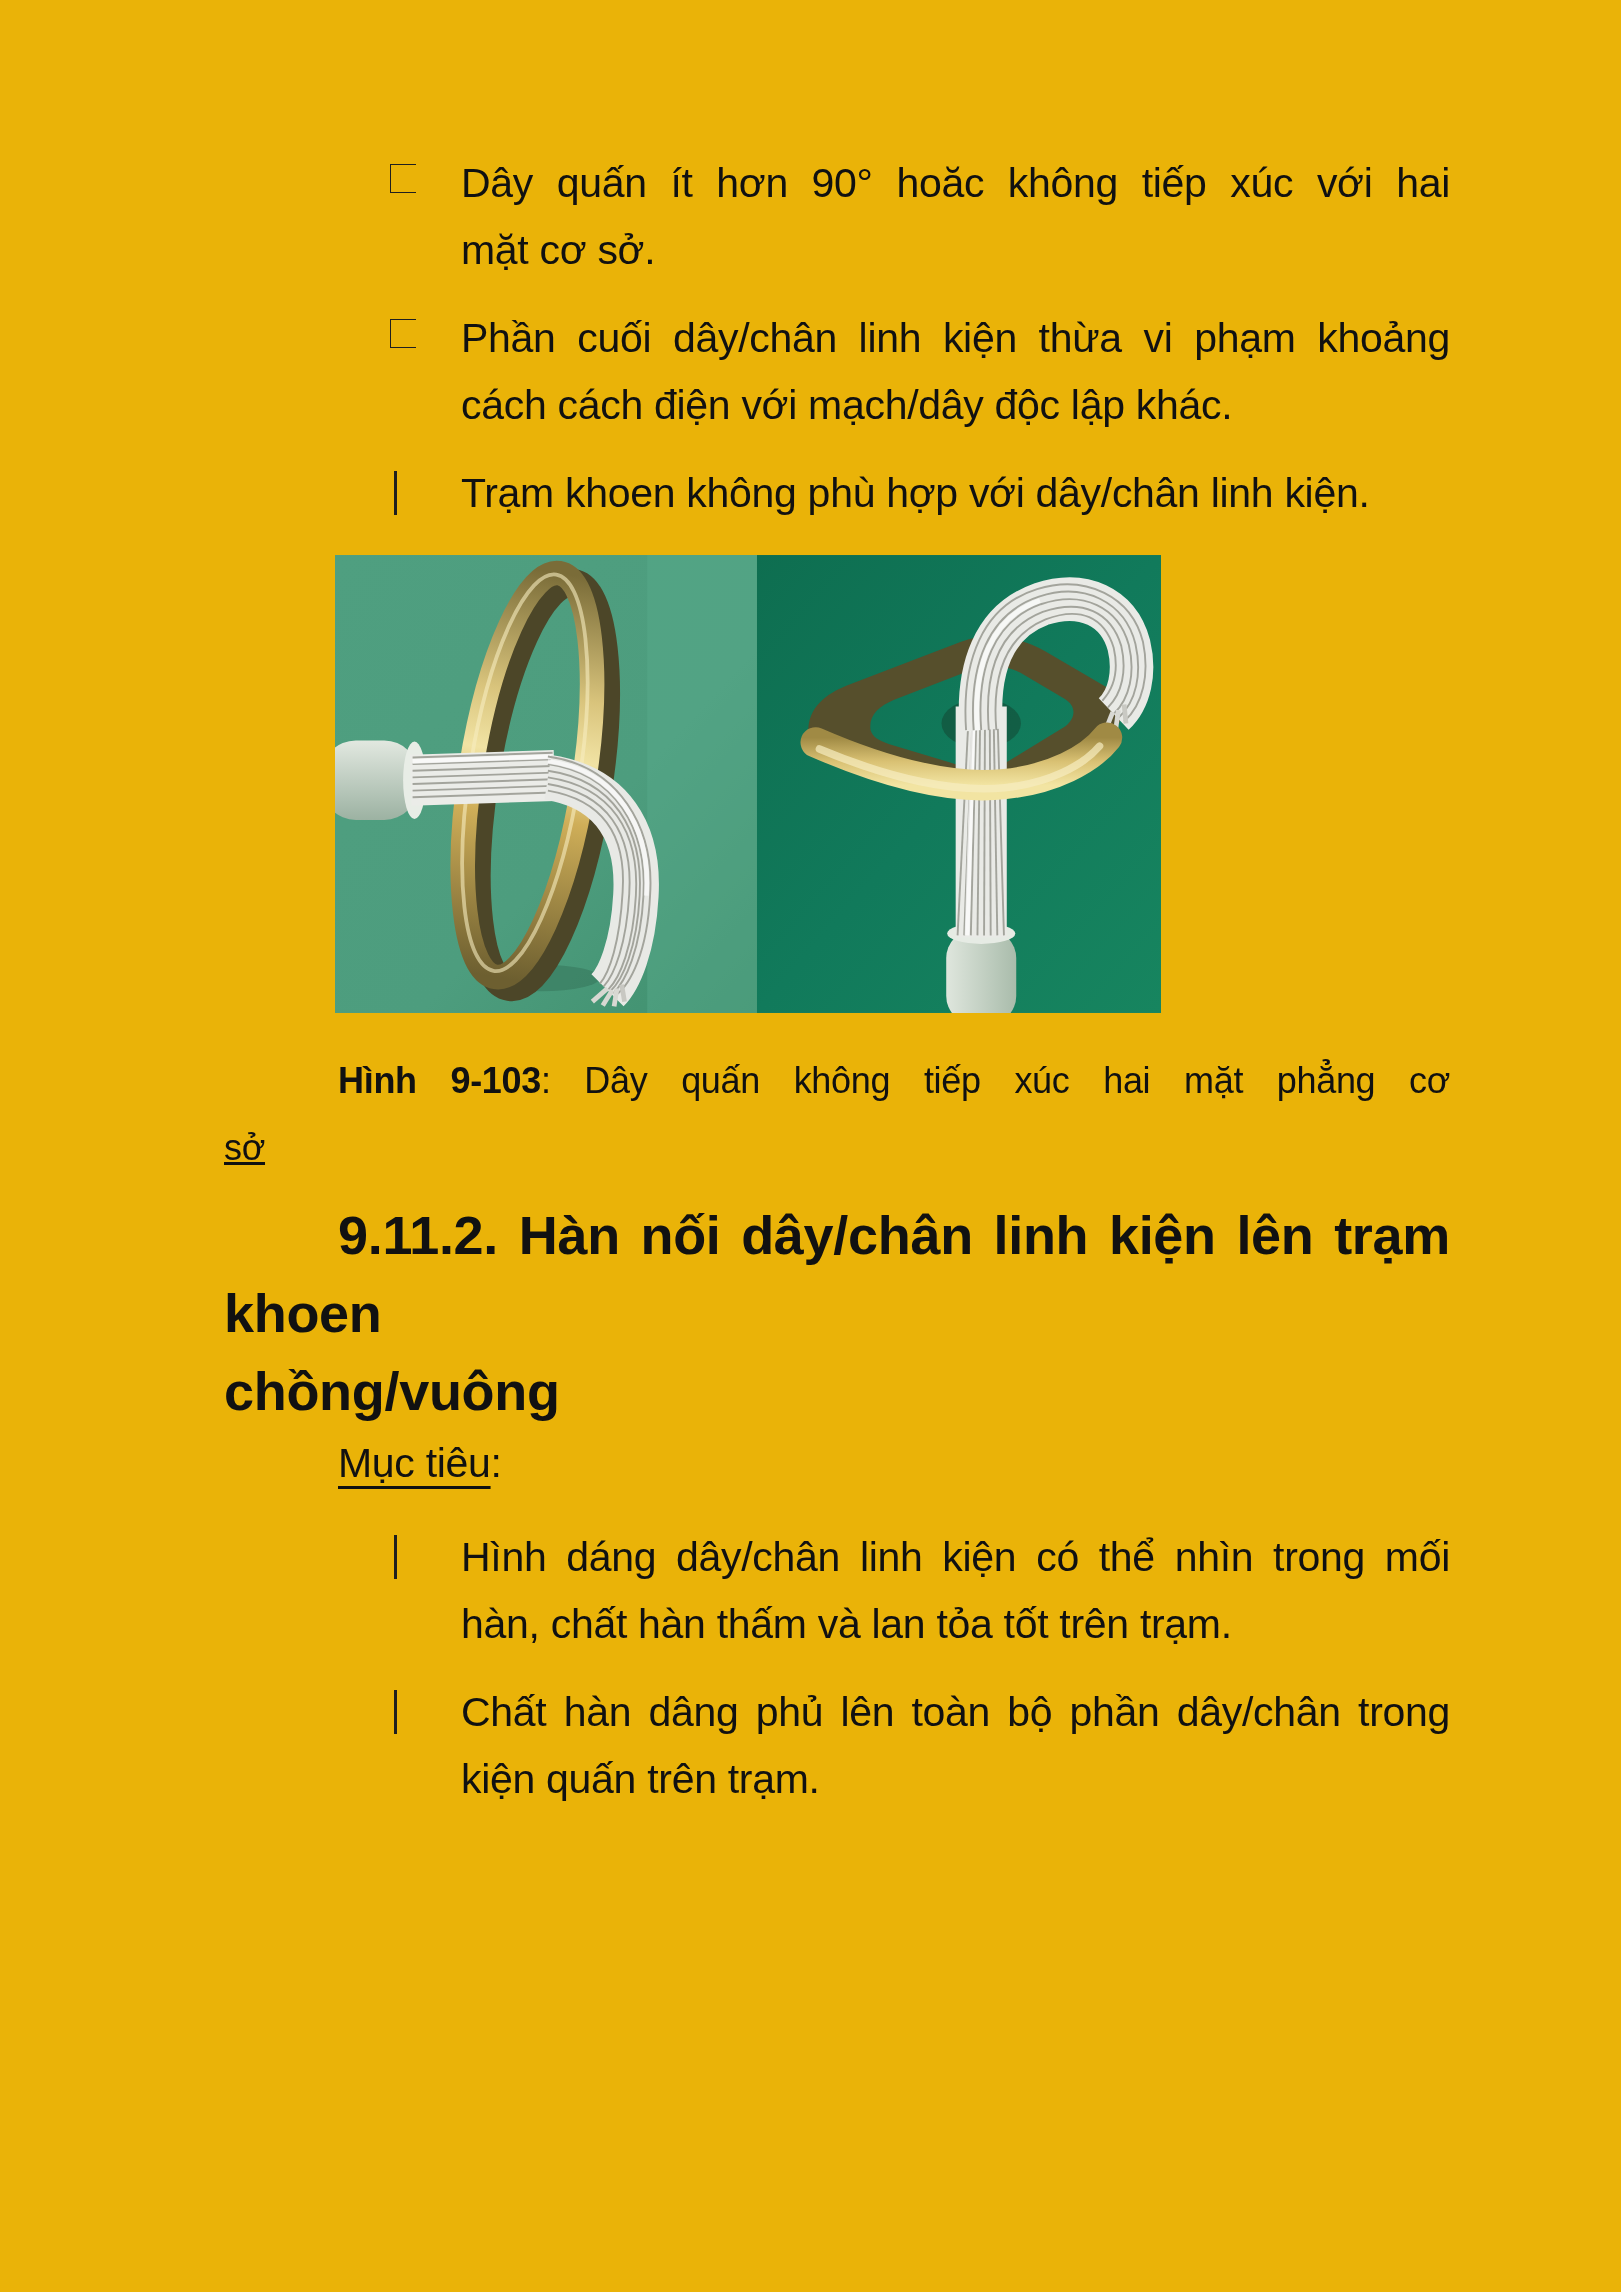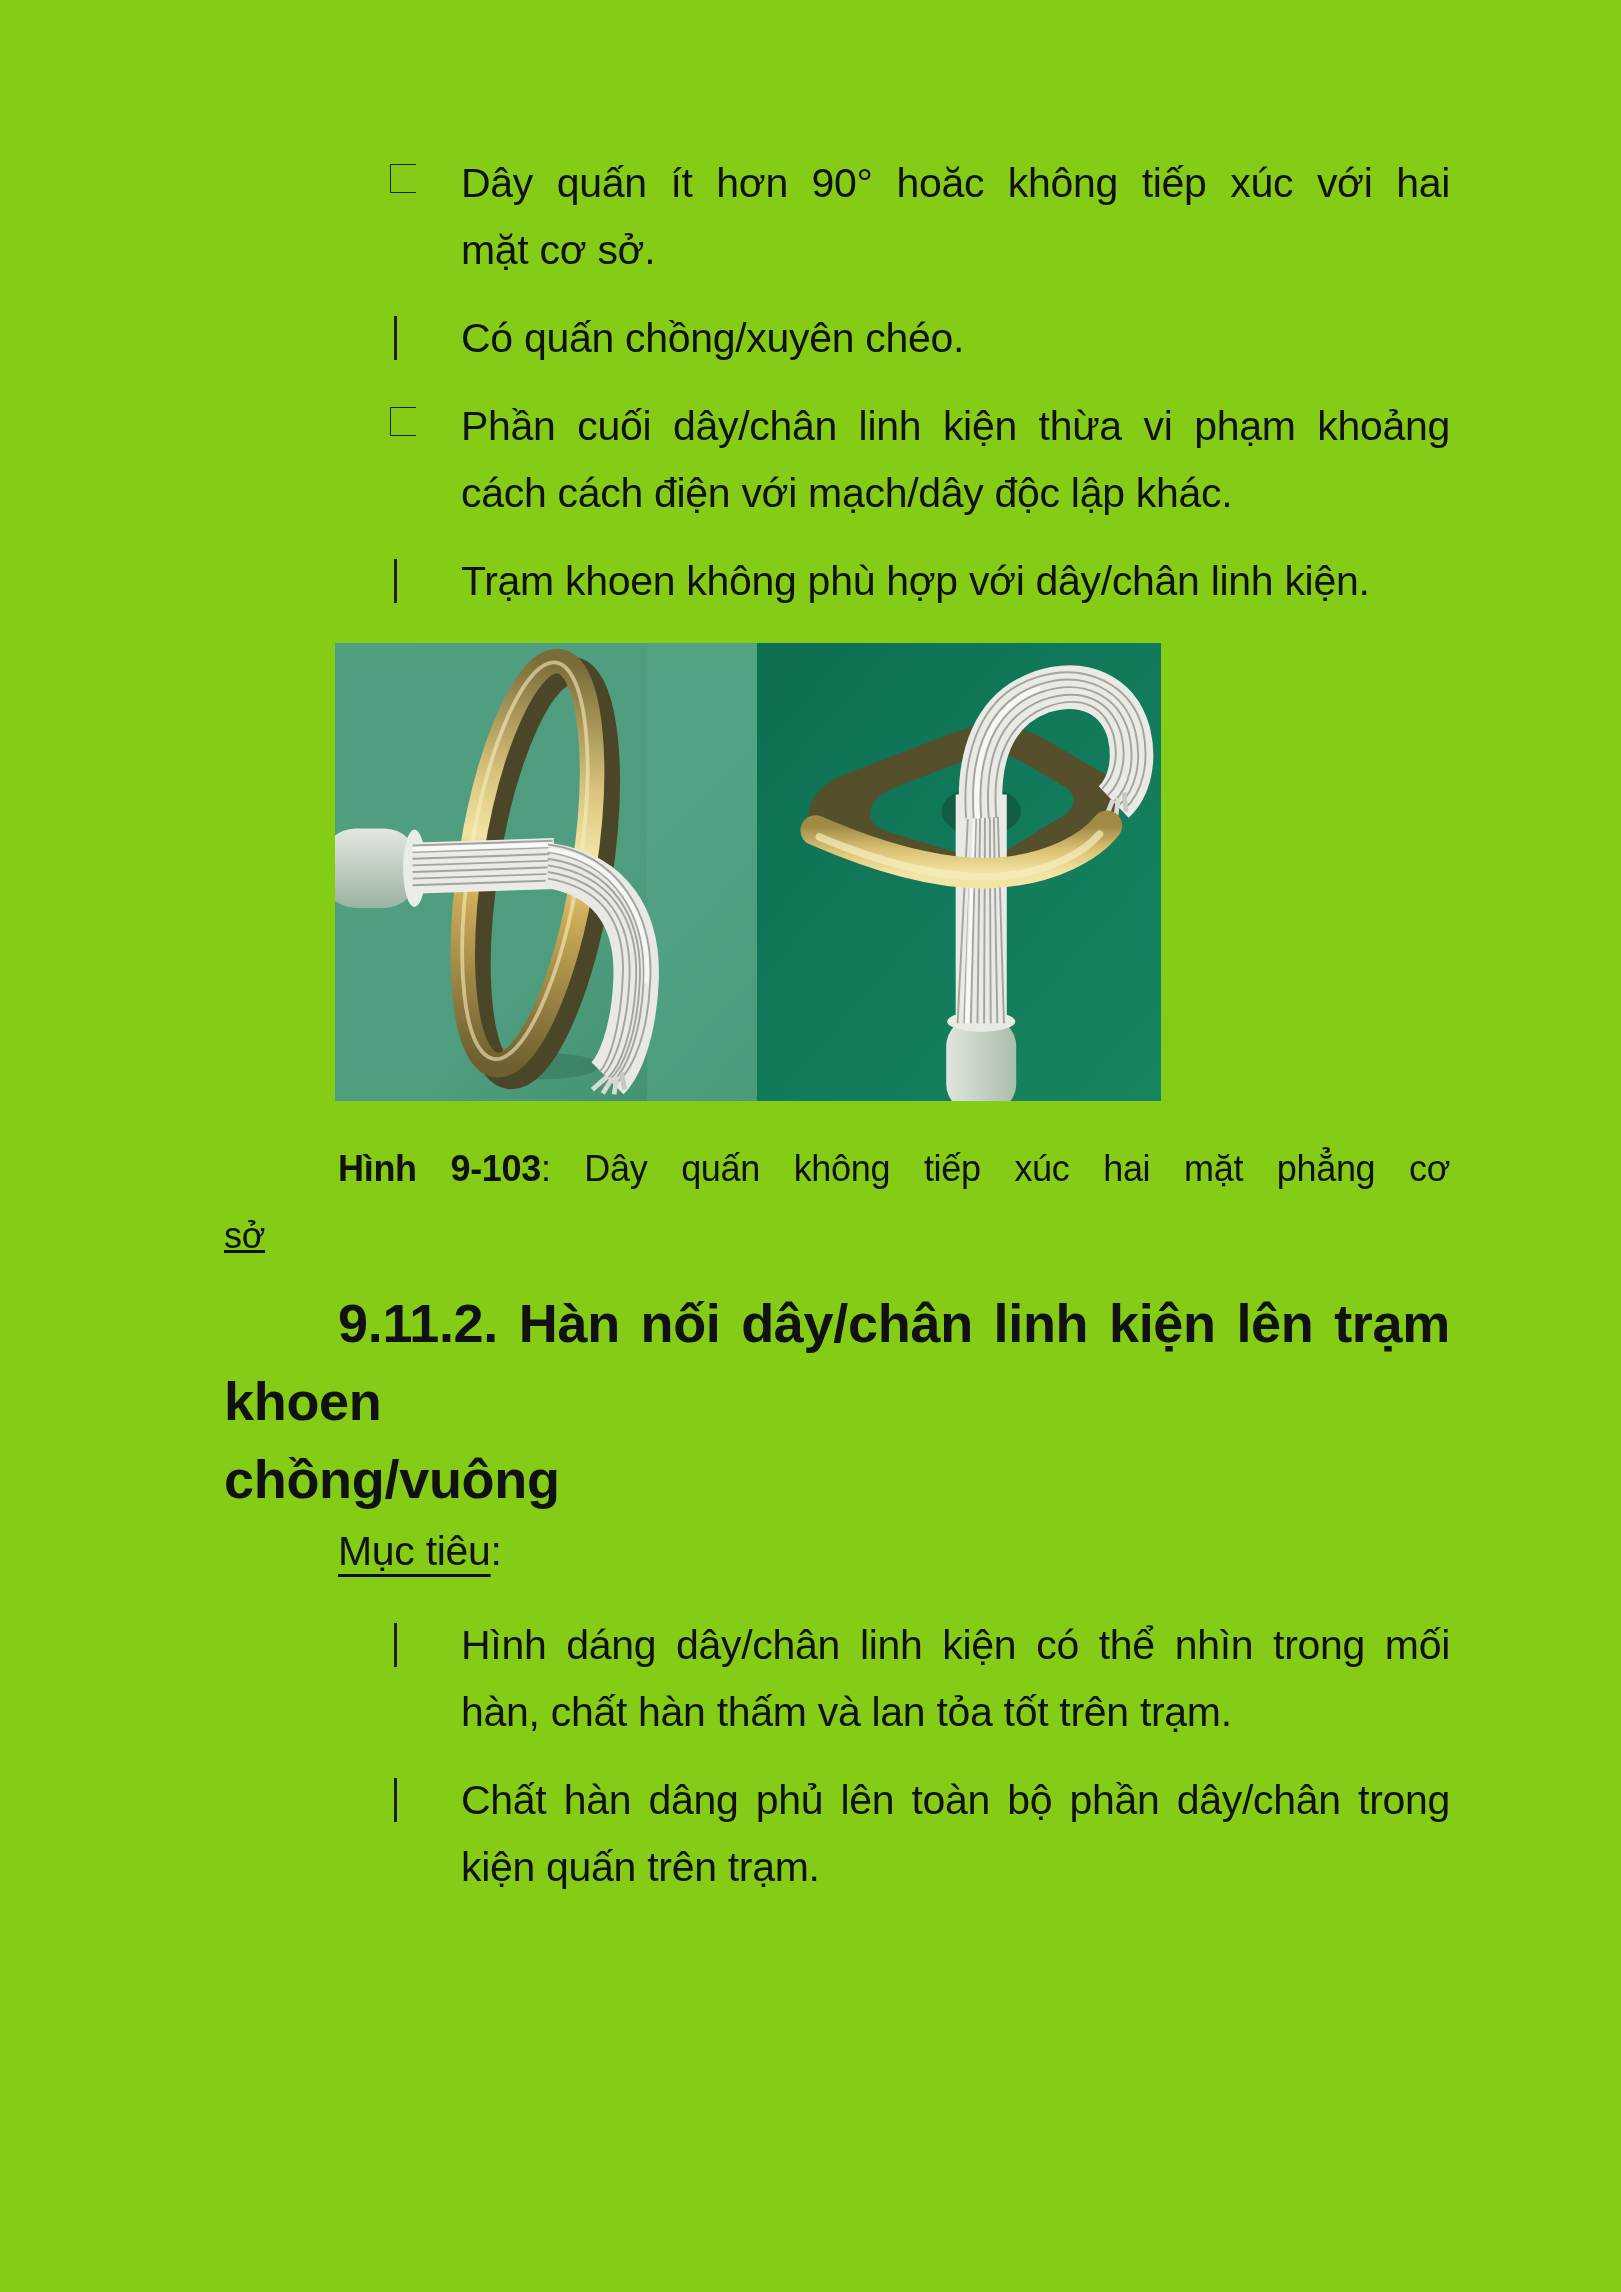--- a/index.html
+++ b/index.html
@@ -1,19 +1,19 @@
 <!DOCTYPE html>
 <html style="font-size:15px"><head>
 <meta charset="utf-8">
 <style>
   html,body{margin:0;padding:0;background:#ffffff;}
   .page{
     position:relative;
     width:1621px;height:2292px;
-    background:#84cc16;
+    background:#eab308;
     overflow:hidden;
     font-family:"Liberation Sans", sans-serif;
     color:#111111;
     letter-spacing:-0.3px;
   }
   .content{
     position:absolute;
     left:224px;top:0;
     width:1226px;
     padding-top:150px;
@@ -103,26 +103,20 @@
 
 <div class="page">
   <div class="content">
 
     <section>
       <div class="bullet-item">
         <span class="marker box"></span>
         <div class="bullet-text">
             <div class="tline">Dây quấn ít hơn 90° hoăc không tiếp xúc với hai</div>
             <div class="tline">mặt cơ sở.</div>
-          </div>
-      </div>
-      <div class="bullet-item">
-        <span class="marker bar"></span>
-        <div class="bullet-text">
-            <div class="tline">Có quấn chồng/xuyên chéo.</div>
           </div>
       </div>
       <div class="bullet-item">
         <span class="marker box"></span>
         <div class="bullet-text">
             <div class="tline">Phần cuối dây/chân linh kiện thừa vi phạm khoảng</div>
             <div class="tline">cách cách điện với mạch/dây độc lập khác.</div>
           </div>
       </div>
       <div class="bullet-item">

